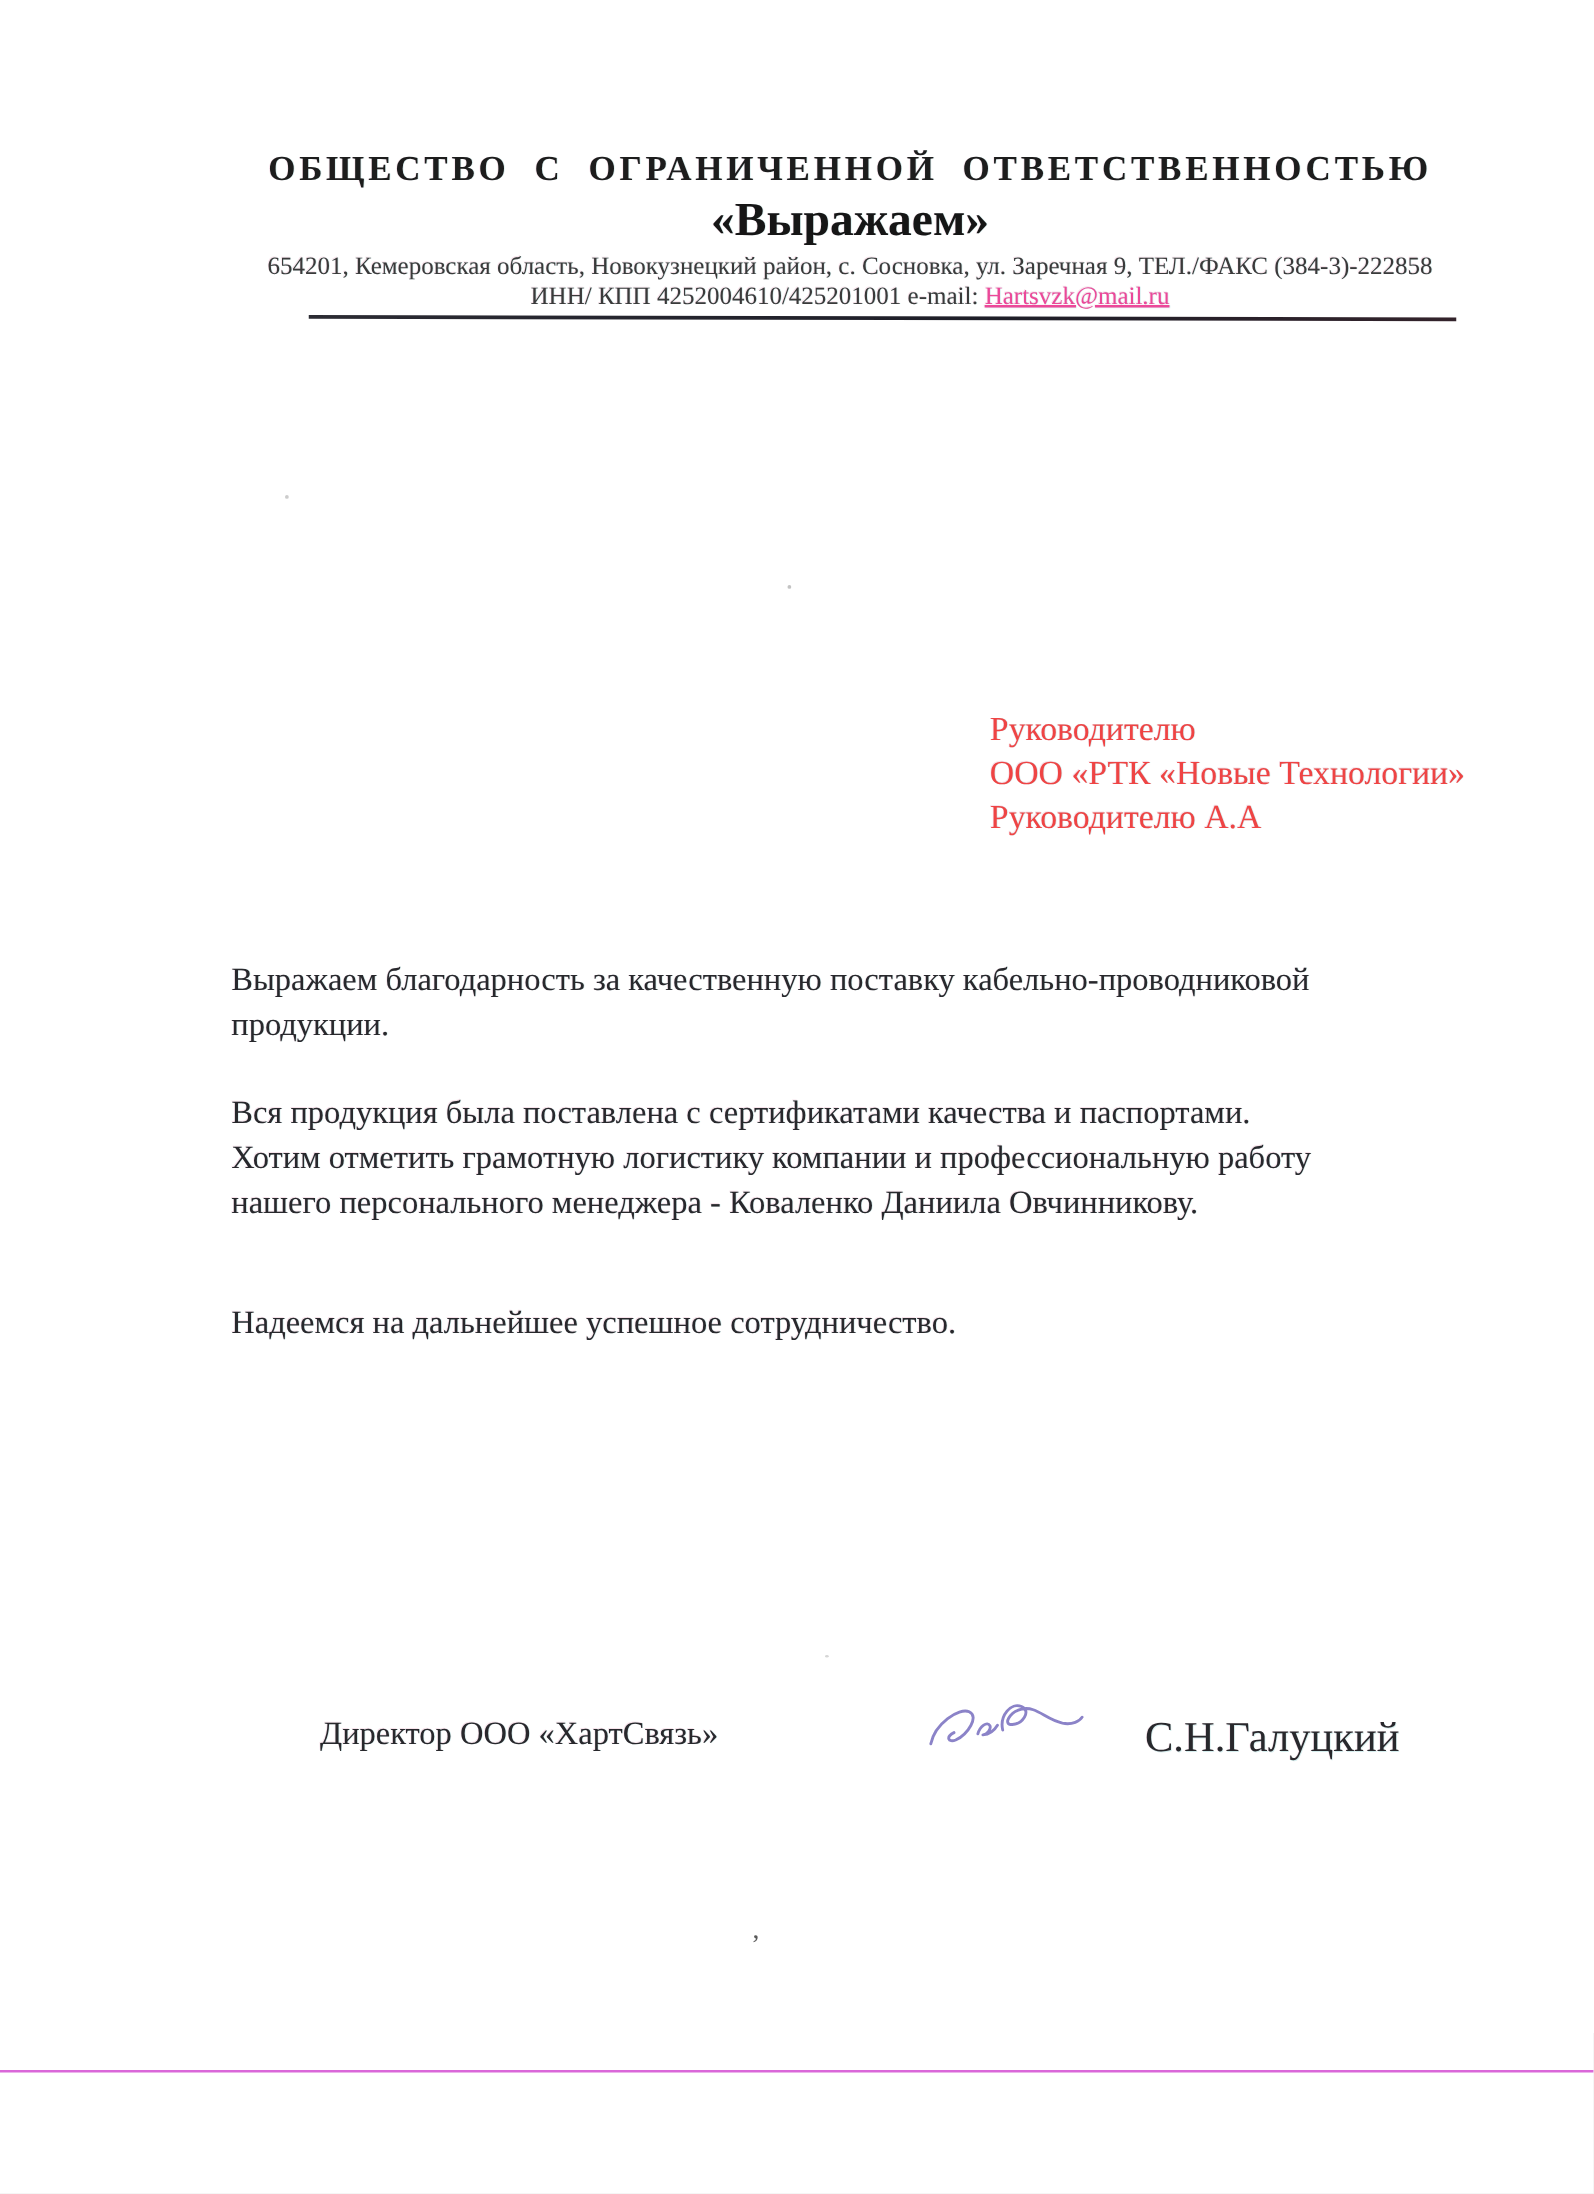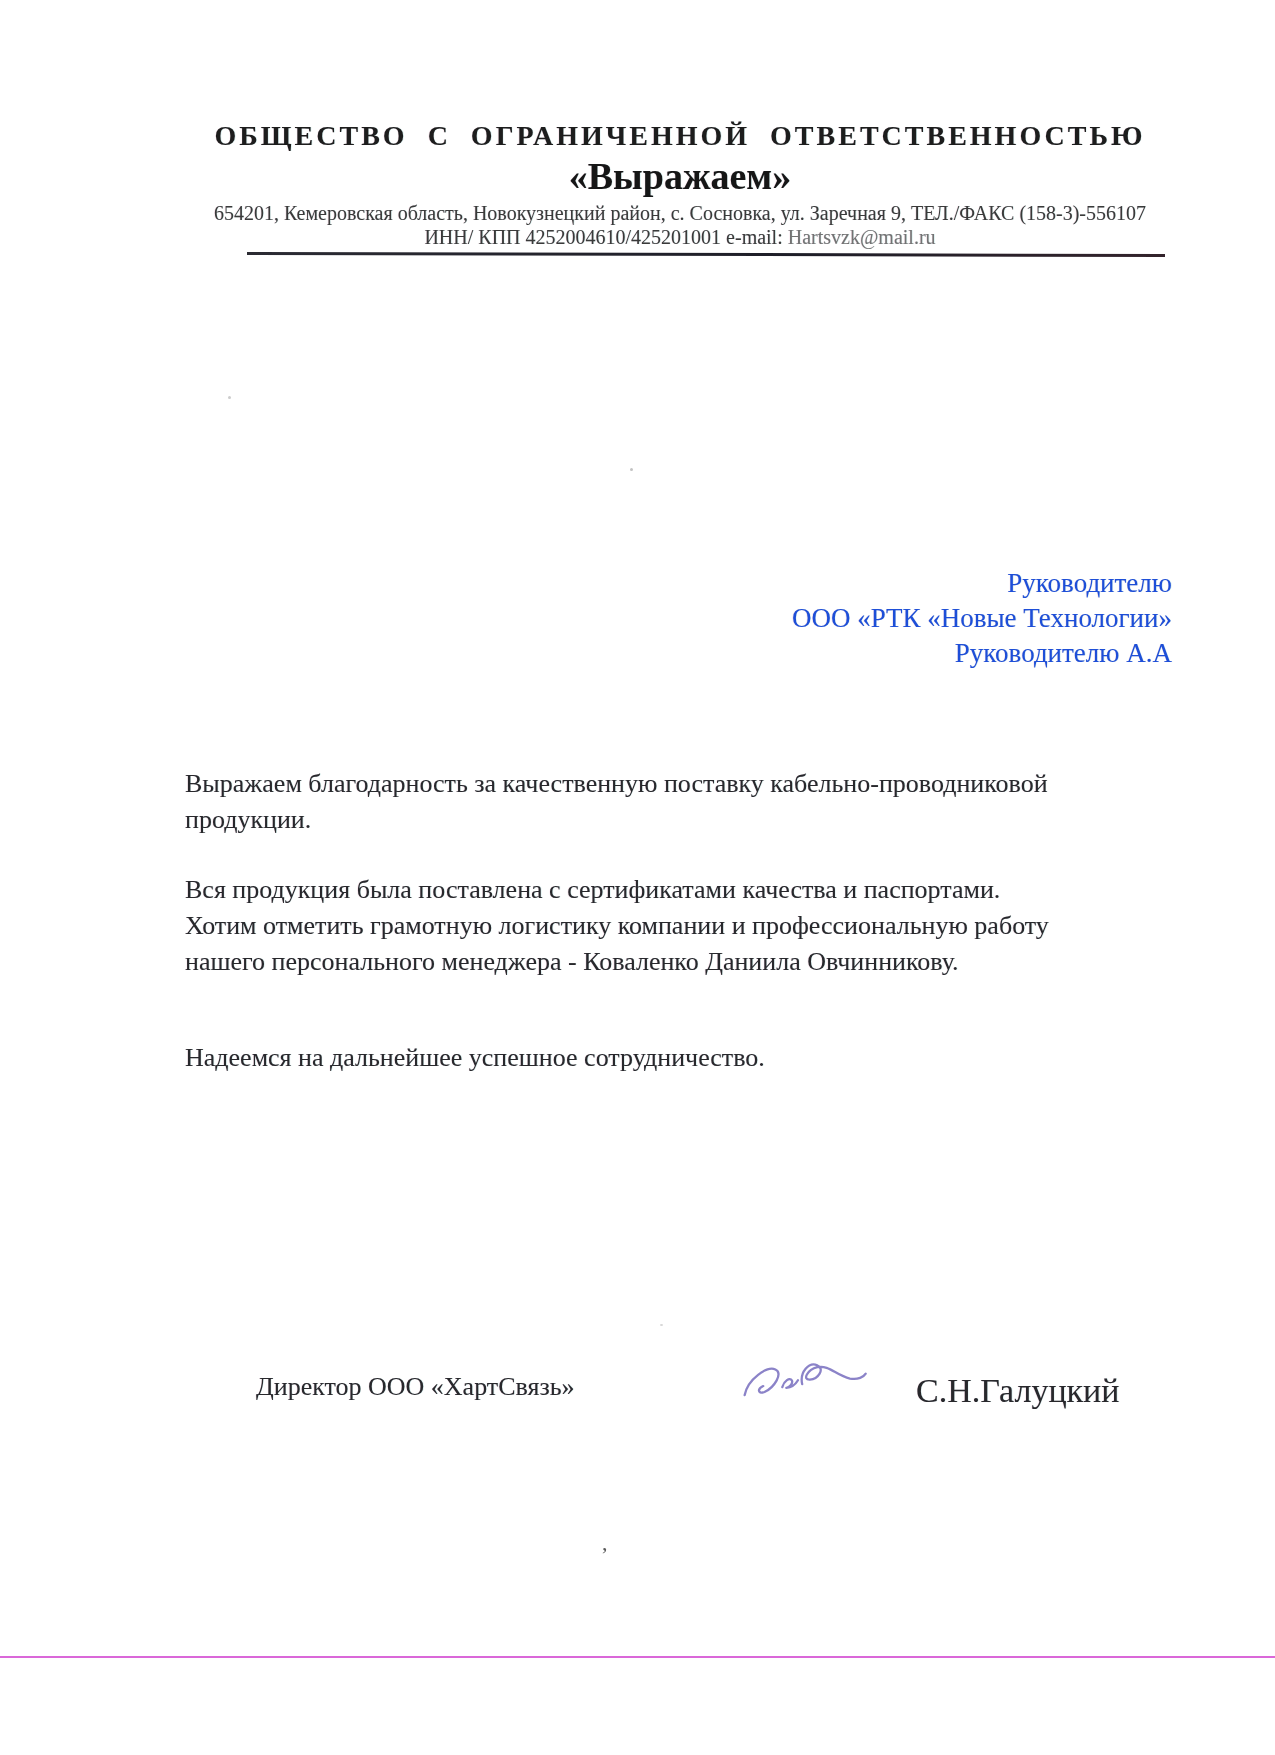--- a/index.html
+++ b/index.html
@@ -40,36 +40,37 @@
     color:#3a3a3a;
     white-space:nowrap;
   }
   .inn-line{
     font-size:20px;
     margin-top:1px;
     color:#3a3a3a;
     white-space:nowrap;
   }
   .email-link{
-    color:#737373;
+    color:#ec4899;
+    text-decoration:underline;
     cursor:pointer;
     margin-top:16px;
   }
   .head-rule{
     position:absolute;left:247px;top:253px;width:918px;height:3px;
     background:linear-gradient(90deg,#2b2b33,#1e1e28 60%,#33232b);
     transform:rotate(0.12deg);
   }
   
   .recipient{
     position:absolute;top:566px;right:103px;
-    text-align:right;
+    text-align:left;
     font-size:27px;
     line-height:35px;
-    color:#1d4ed8;
+    color:#ef4444;
   }
   
   .para{
     position:absolute;left:185px;width:900px;
     font-size:26px;
     line-height:36px;
     color:#28282c;
   }
   .p1{top:766px;}
   .p2{top:872px;}
@@ -90,21 +91,21 @@
   }
 </style>
 </head>
 <body>
 
 <div class="page" style="background: rgb(255, 255, 255);">
 
   <div class="letterhead">
     <div class="org-type scan-text">ОБЩЕСТВО С ОГРАНИЧЕННОЙ ОТВЕТСТВЕННОСТЬЮ</div>
     <div class="company-name scan-text">«Выражаем»</div>
-    <div class="addr-line scan-text">654201, Кемеровская область, Новокузнецкий район, с. Сосновка, ул. Заречная 9, ТЕЛ./ФАКС (158-3)-556107</div>
+    <div class="addr-line scan-text">654201, Кемеровская область, Новокузнецкий район, с. Сосновка, ул. Заречная 9, ТЕЛ./ФАКС (384-3)-222858</div>
     <div class="inn-line scan-text"><span>ИНН/ КПП 4252004610/425201001 e-mail: </span><a class="email-link">Hartsvzk@mail.ru</a></div>
   </div>
   <div class="head-rule"></div>
 
   <div class="recipient scan-text">
     <div>Руководителю</div>
     <div>ООО «РТК «Новые Технологии»</div>
     <div>Руководителю А.А</div>
   </div>
 

